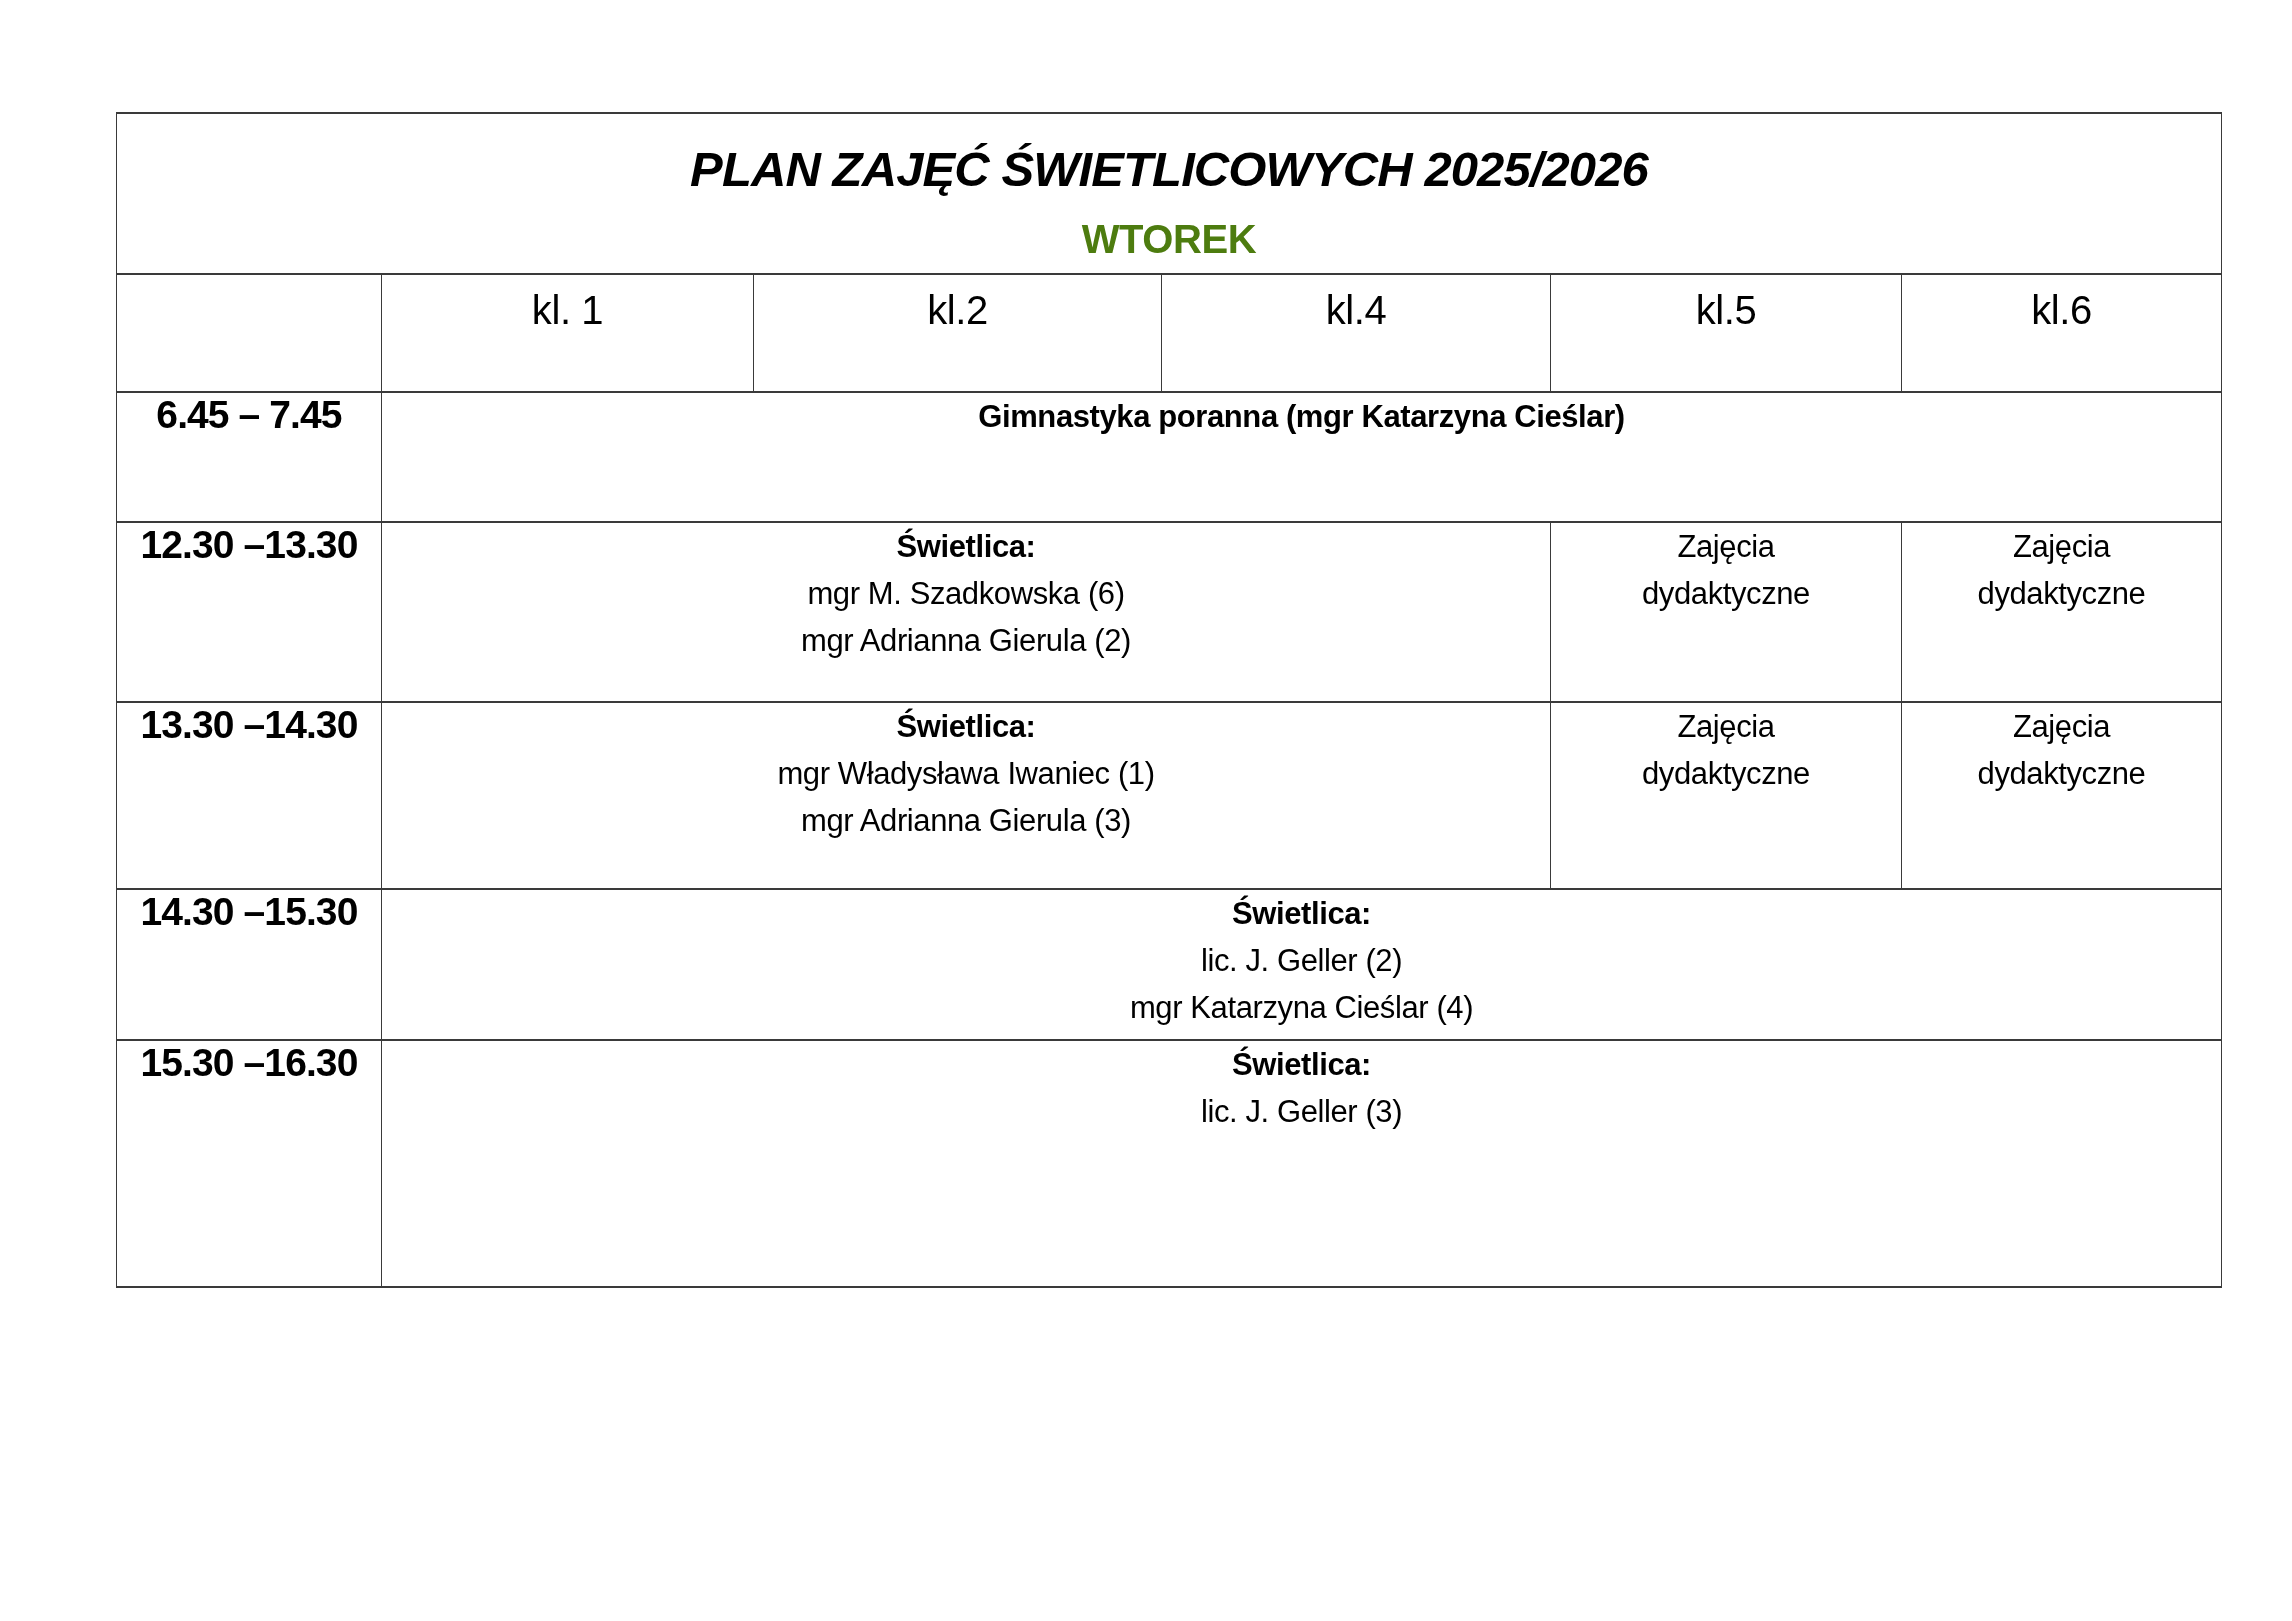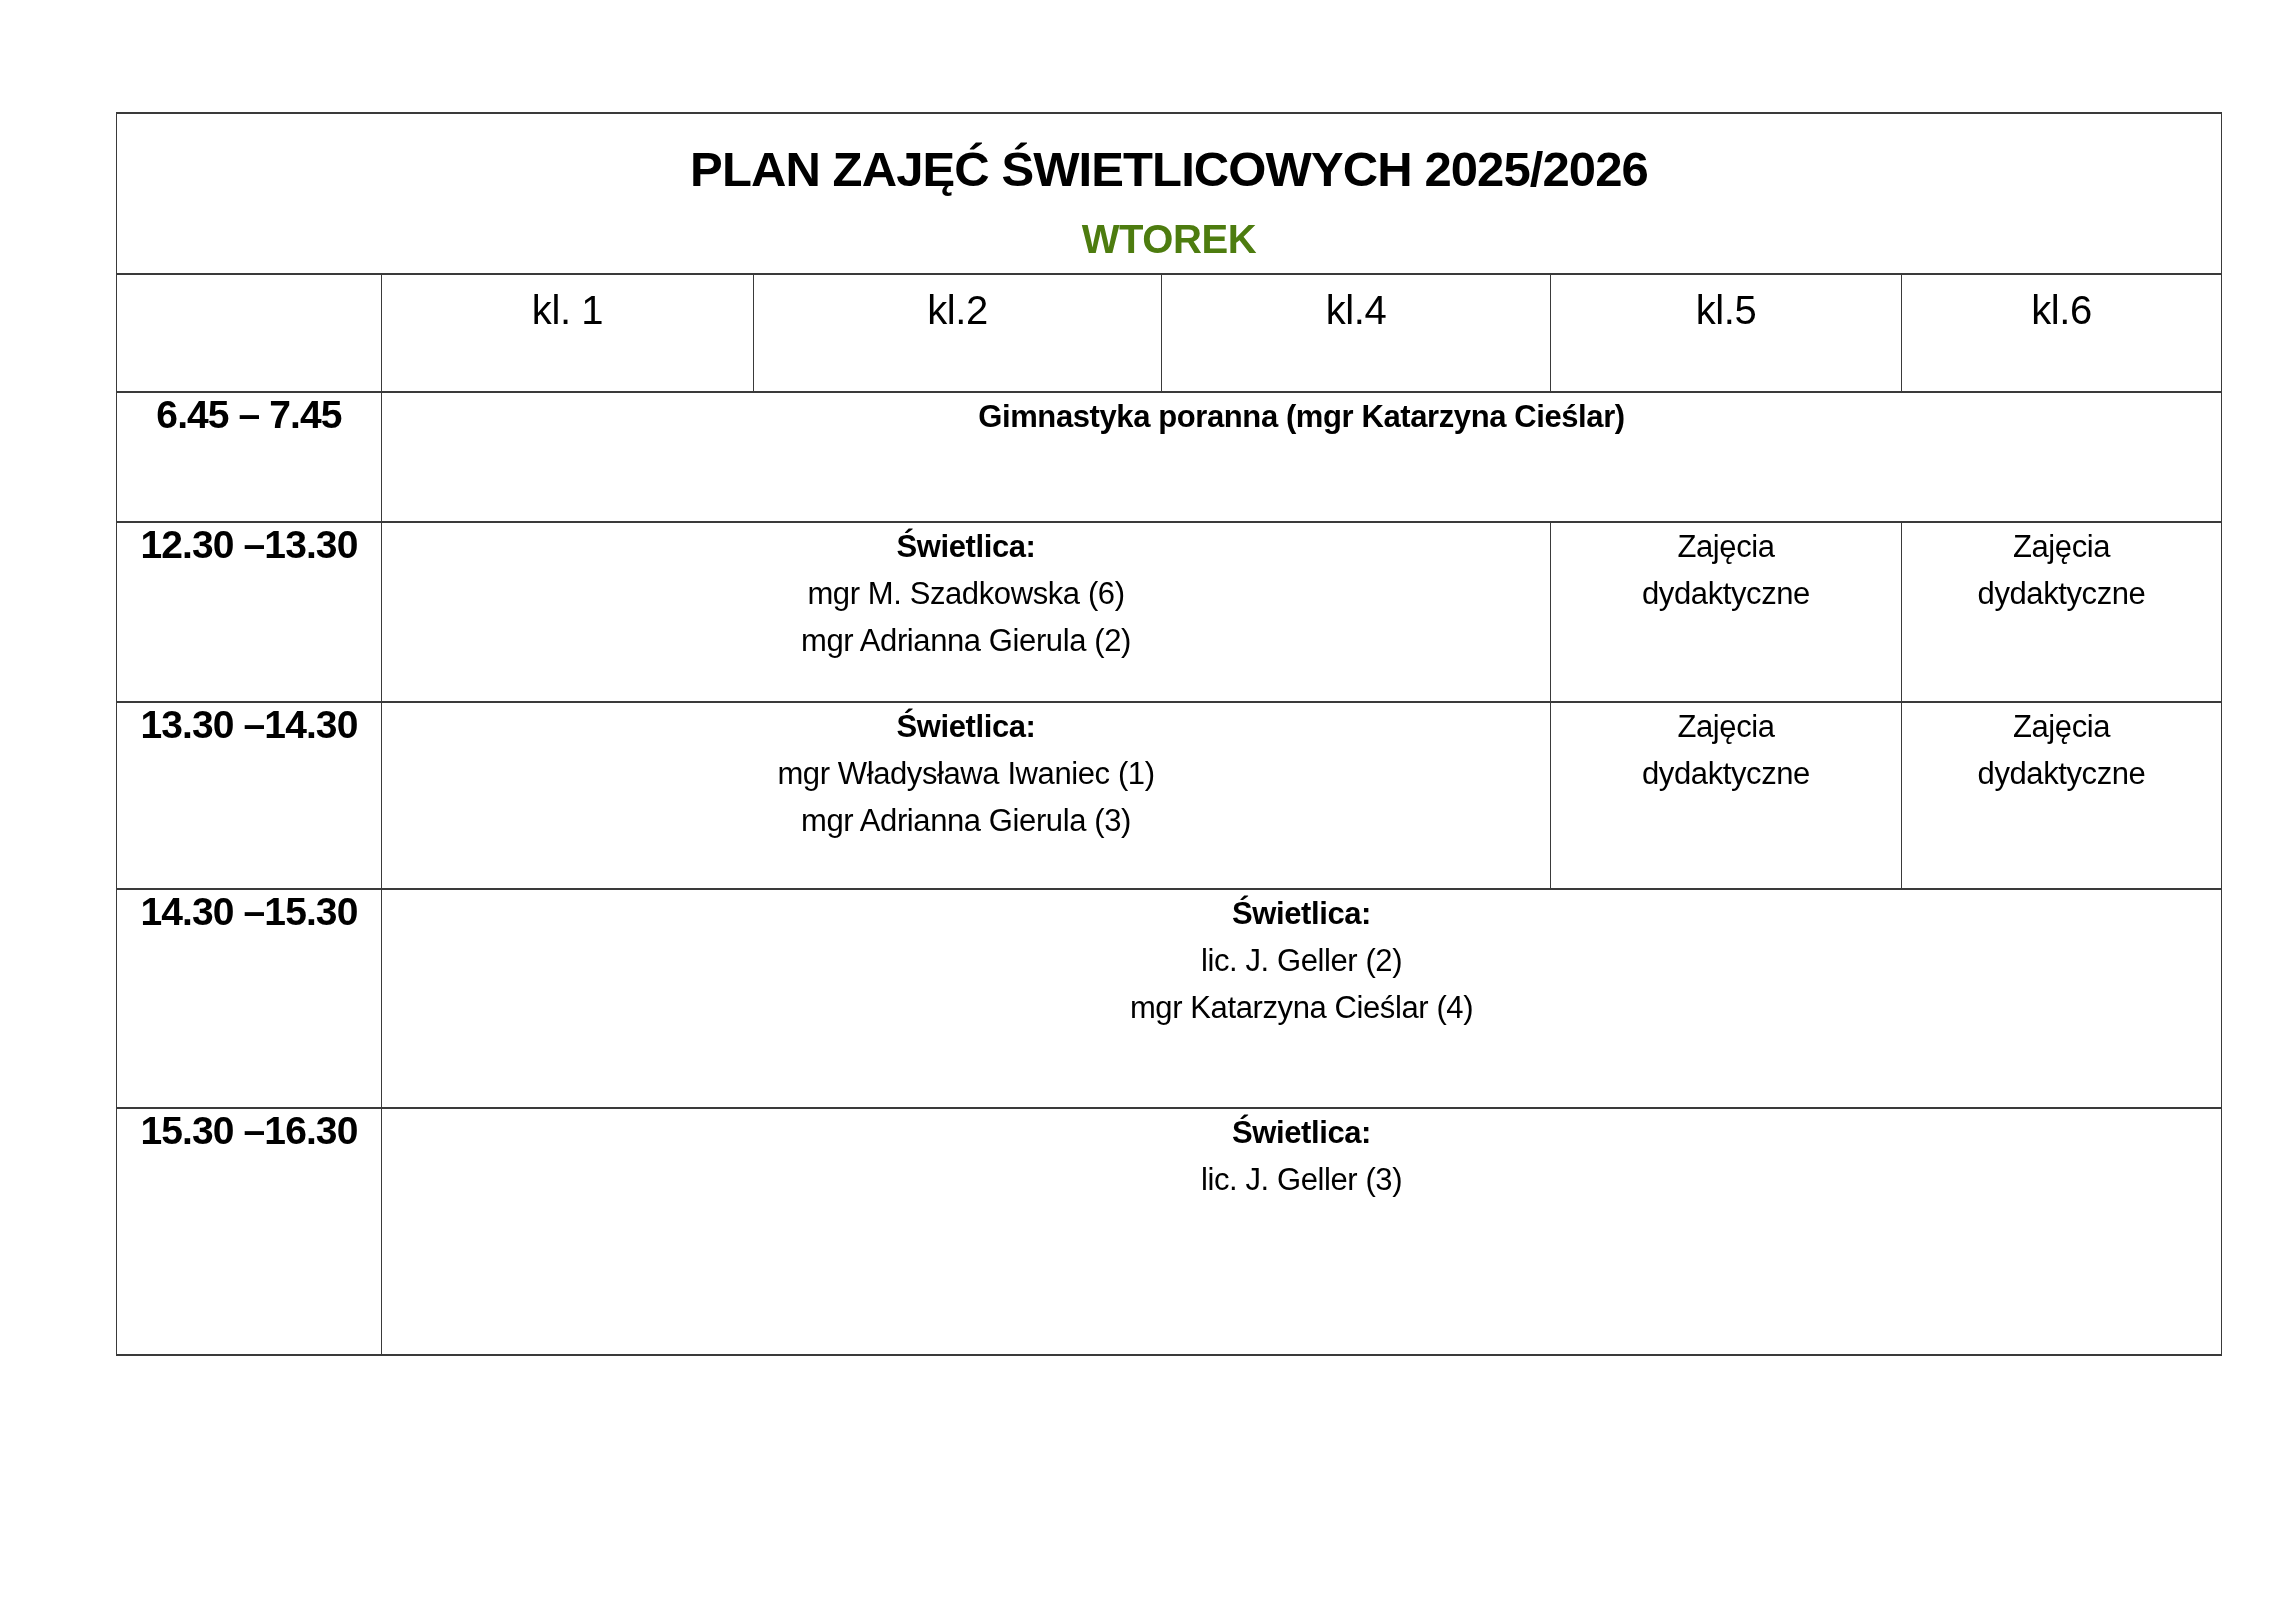--- a/index.html
+++ b/index.html
@@ -16,21 +16,21 @@
   table.tt td{
     border:1.8px solid #3a3a3a;
     border-top-width:2.7px;border-bottom-width:2.7px;
     padding:0;text-align:center;vertical-align:top;
     overflow:hidden;
   }
   
   tr.r-title td{vertical-align:top}
   .title{
     font-size:49px;font-weight:bold;letter-spacing:-0.9px;
-    padding-top:29px;line-height:52px;
+    padding-top:29px;line-height:52px;font-style:italic;
   }
   .day{
     font-size:40px;font-weight:bold;color:#4d7c0f;
     padding-top:23px;line-height:43px;letter-spacing:-0.4px;
   }
   
   tr.r-head td{
     font-weight:normal;font-size:40px;letter-spacing:-0.4px;
     padding-top:12.5px;vertical-align:top;
   }
@@ -109,21 +109,21 @@
           <div class="ln">mgr Adrianna Gierula (3)</div>
         </td>
         <td class="cell">
           <div class="wrap">Zajęcia dydaktyczne</div>
         </td>
         <td class="cell">
           <div class="wrap">Zajęcia dydaktyczne</div>
         </td>
       </tr>
 
-      <tr style="height:219px">
+      <tr style="height:151px">
         <td class="time">14.30 –15.30</td>
         <td class="cell" colspan="5">
           <div class="ln b">Świetlica:</div>
           <div class="ln">lic. J. Geller (2)</div>
           <div class="ln">mgr Katarzyna Cieślar (4)</div>
         </td>
       </tr>
 
       <tr style="height:247px">
         <td class="time">15.30 –16.30</td>

